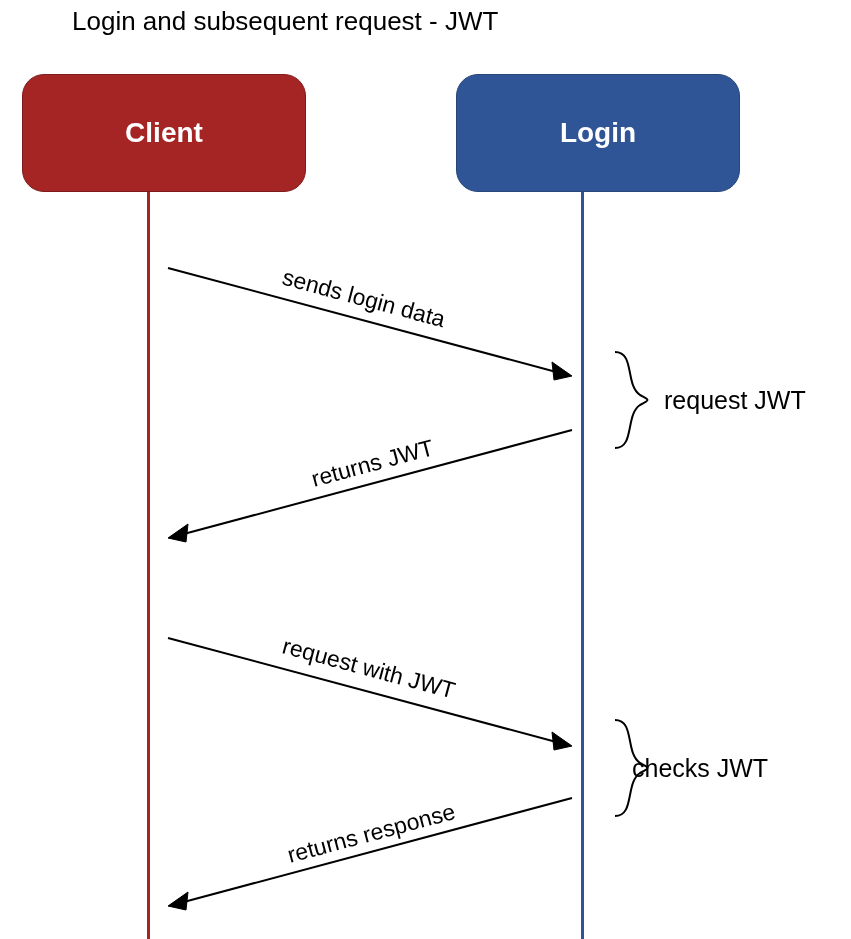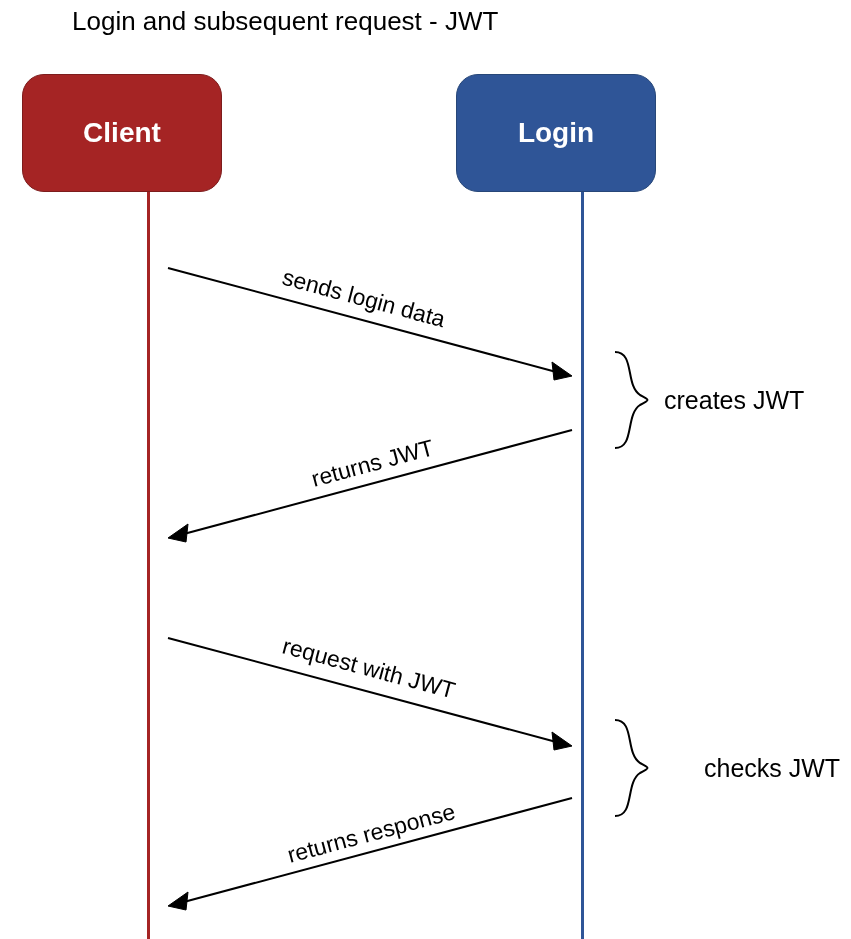--- a/index.html
+++ b/index.html
@@ -19,21 +19,21 @@
   .title {
     position: absolute;
     left: 72px;
     top: 6px;
     font-size: 26px;
     font-weight: 400;
   }
   .actor-box {
     position: absolute;
     top: 74px;
-    width: 200px;
+    width: 284px;
     height: 118px;
     border-radius: 22px;
     border: 1px solid #444;
     color: #fff;
     display: flex;
     align-items: center;
     justify-content: center;
     font-size: 28px;
     font-weight: 700;
     box-sizing: border-box;
@@ -121,16 +121,16 @@
              C635,720 625,753 640,763
              C650,768 650,768 640,773
              C625,783 635,816 615,816"></path>
   </svg>
 
   <div class="msg-label" style="left:280px; top:285px; transform:rotate(15deg);">sends login data</div>
   <div class="msg-label" style="left:310px; top:450px; transform:rotate(-15deg);">returns JWT</div>
   <div class="msg-label" style="left:280px; top:655px; transform:rotate(15deg);">request with JWT</div>
   <div class="msg-label" style="left:285px; top:820px; transform:rotate(-15deg);">returns response</div>
 
-  <div class="note" style="left:664px; top:386px;">creates JWT</div>
-  <div class="note" style="left:704px; top:754px;">checks JWT</div>
+  <div class="note" style="left:664px; top:386px;">request JWT</div>
+  <div class="note" style="left:632px; top:754px;">checks JWT</div>
 
 </div>
 
 </body></html>

